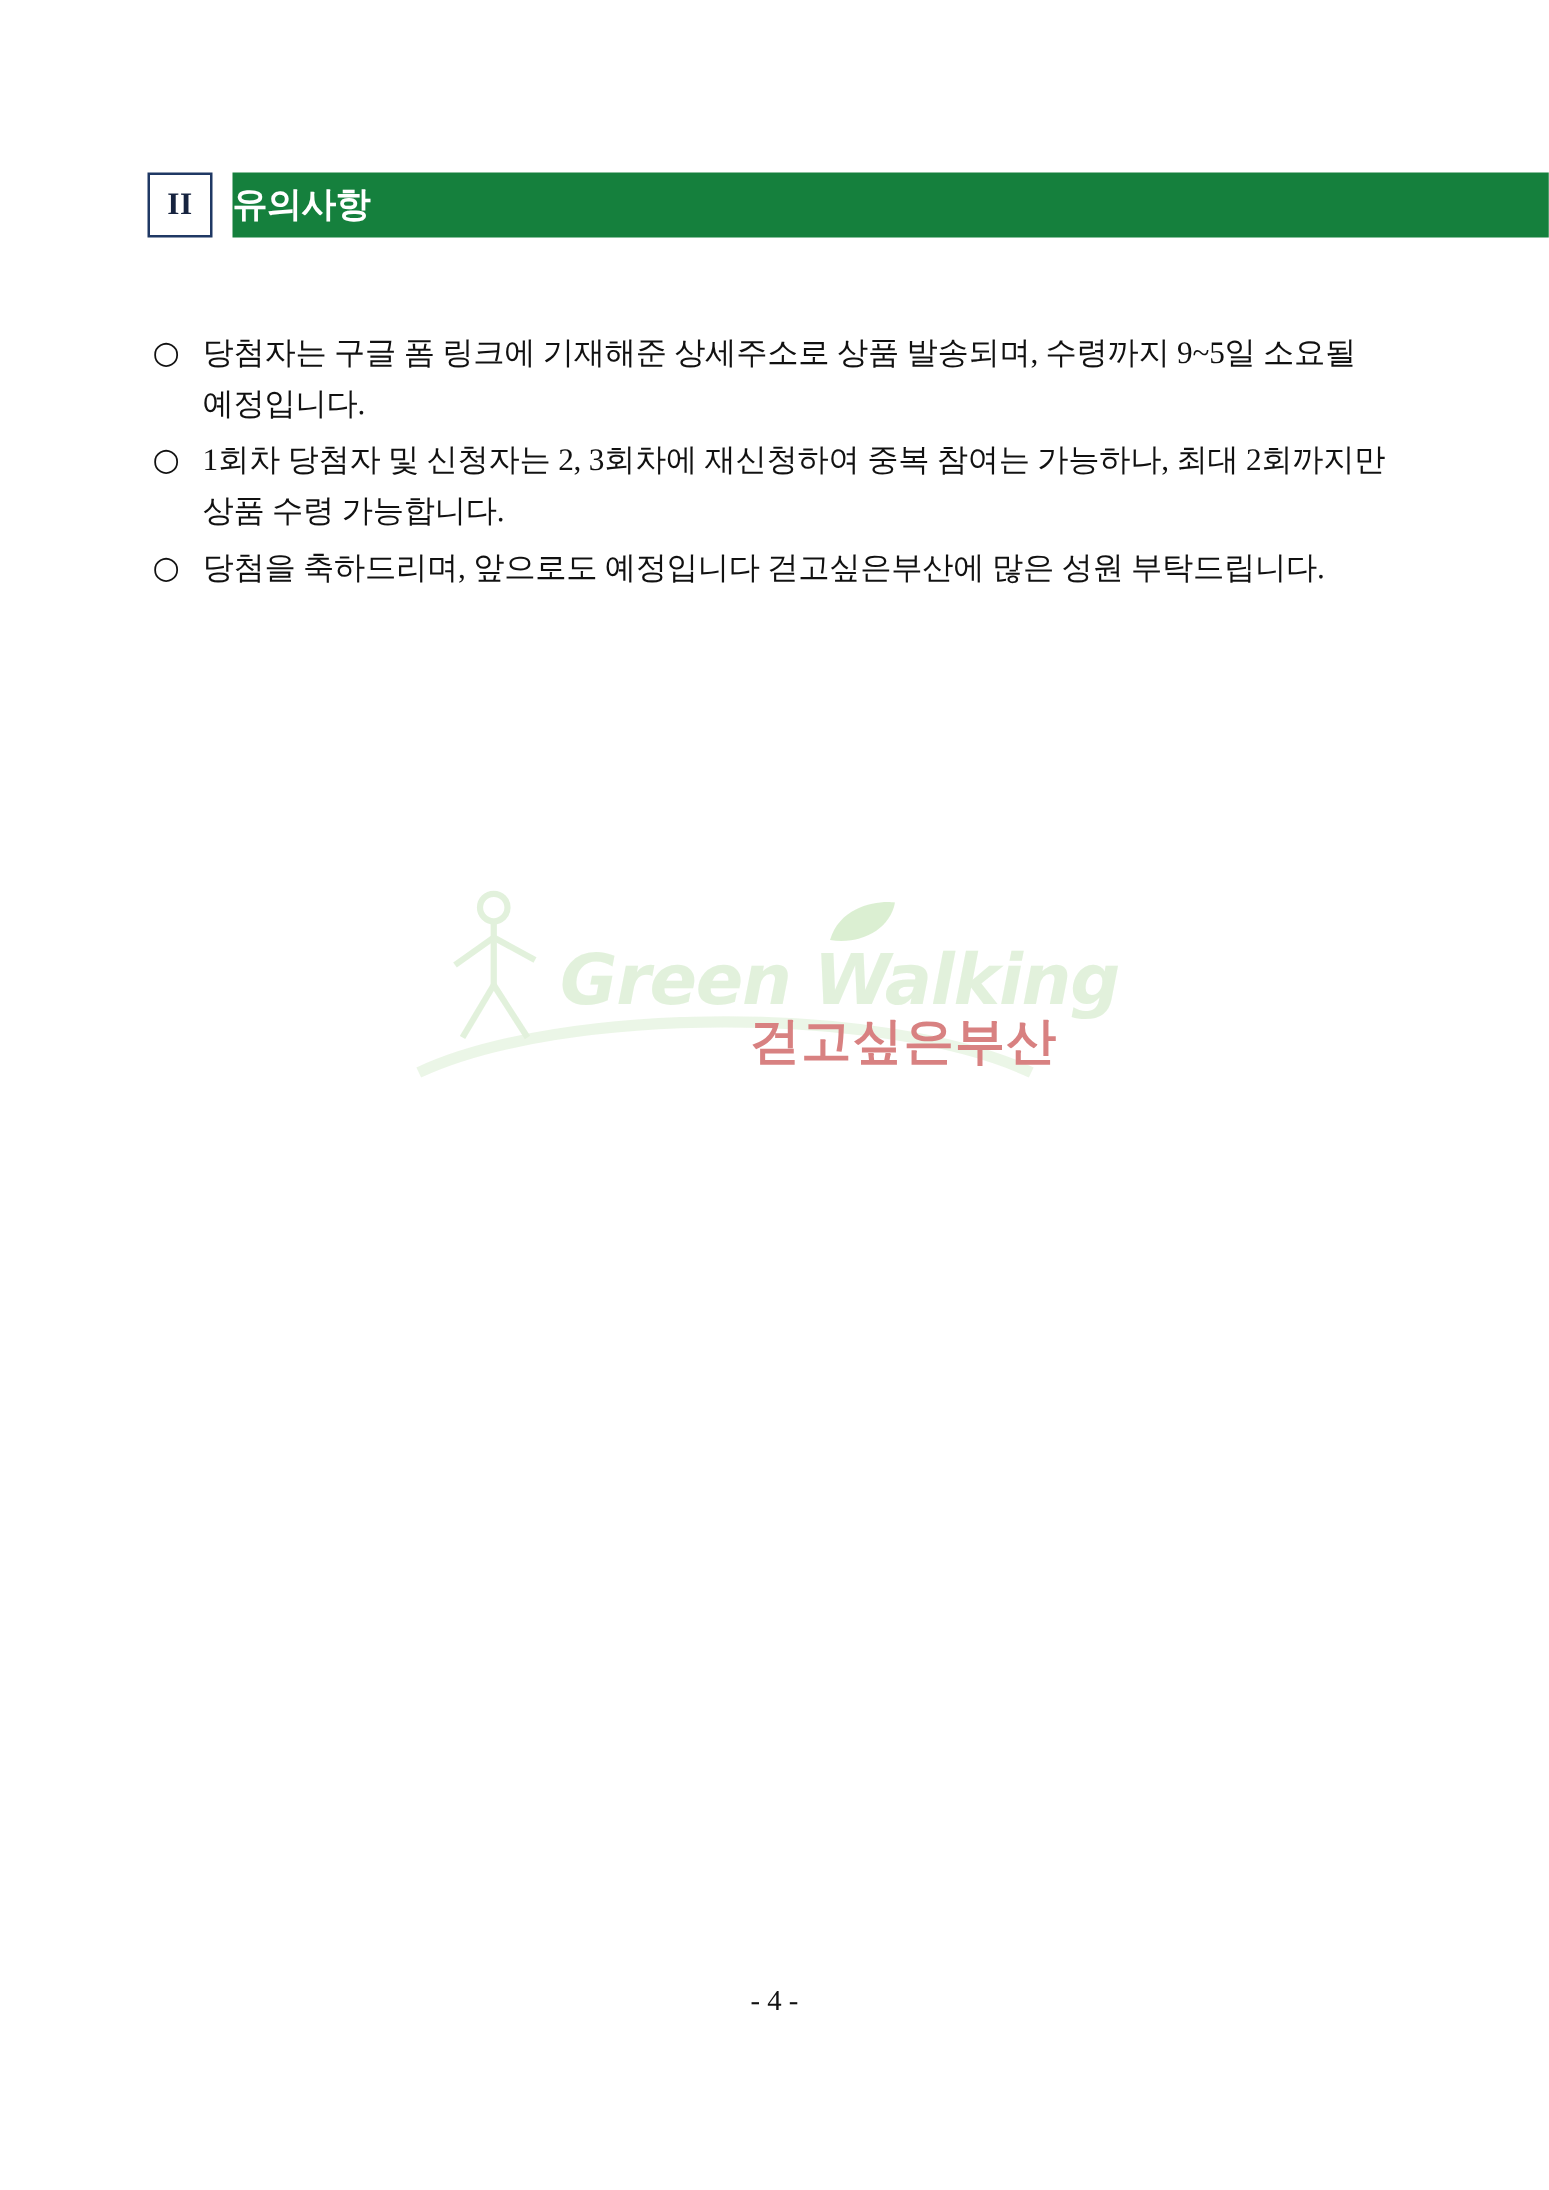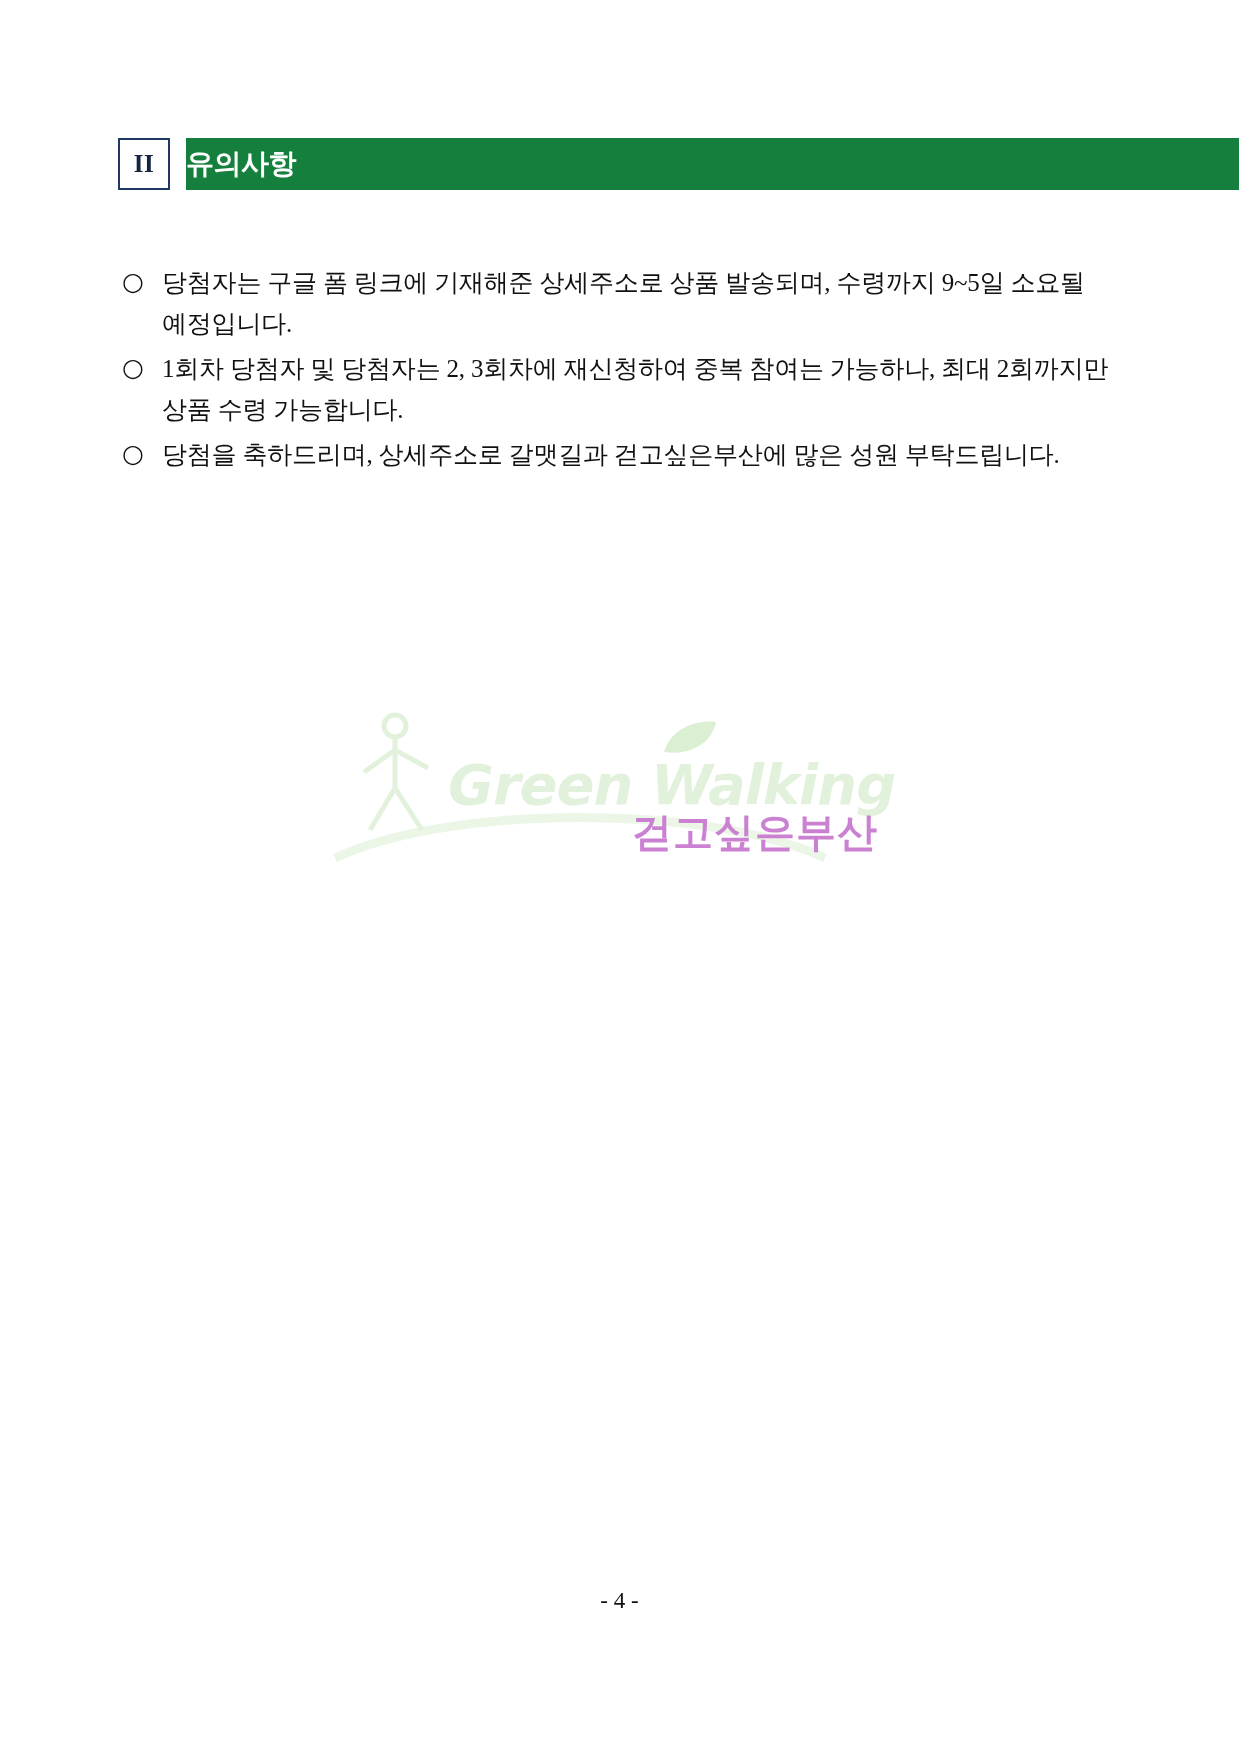--- a/index.html
+++ b/index.html
@@ -118,24 +118,23 @@
     white-space: nowrap;
     margin-top: 24px;
   }
   .wm-sub {
     position: absolute;
     left: 270px;
     top: 105px;
     font-family: "DejaVu Sans", "Liberation Sans", sans-serif;
     font-weight: bold;
     font-size: 40px;
-    color: #a21caf;
+    color: #b91c1c;
     letter-spacing: 1px;
     white-space: nowrap;
-    margin-left: 32px;
   }
   .wm-figure {
     position: absolute;
     left: 20px;
     top: 10px;
     width: 90px;
     height: 130px;
   }
   .wm-arc {
     position: absolute;
@@ -178,26 +177,26 @@
 
   <div class="notice-list">
 
     <div class="notice-item">
       <span class="bullet">○</span>
       <span class="notice-text">당첨자는 구글 폼 링크에 기재해준 상세주소로 상품 발송되며, 수령까지 9~5일 소요될 예정입니다.</span>
     </div>
 
     <div class="notice-item">
       <span class="bullet">○</span>
-      <span class="notice-text">1회차 당첨자 및 당첨자는 2, 3회차에 재신청하여 중복 참여는 가능하나, 최대 2회까지만 상품 수령 가능합니다.</span>
+      <span class="notice-text">1회차 당첨자 및 신청자는 2, 3회차에 재신청하여 중복 참여는 가능하나, 최대 2회까지만 상품 수령 가능합니다.</span>
     </div>
 
     <div class="notice-item">
       <span class="bullet">○</span>
-      <span class="notice-text">당첨을 축하드리며, 상세주소로 갈맷길과 걷고싶은부산에 많은 성원 부탁드립니다.</span>
+      <span class="notice-text">당첨을 축하드리며, 앞으로도 예정입니다 걷고싶은부산에 많은 성원 부탁드립니다.</span>
     </div>
 
   </div>
 
   <div class="watermark">
 
     <svg class="wm-arc" viewBox="0 0 500 70">
       <path d="M5,62 C120,8 380,8 495,62" fill="none" stroke="#dcefd4" stroke-width="9"></path>
     </svg>
 

